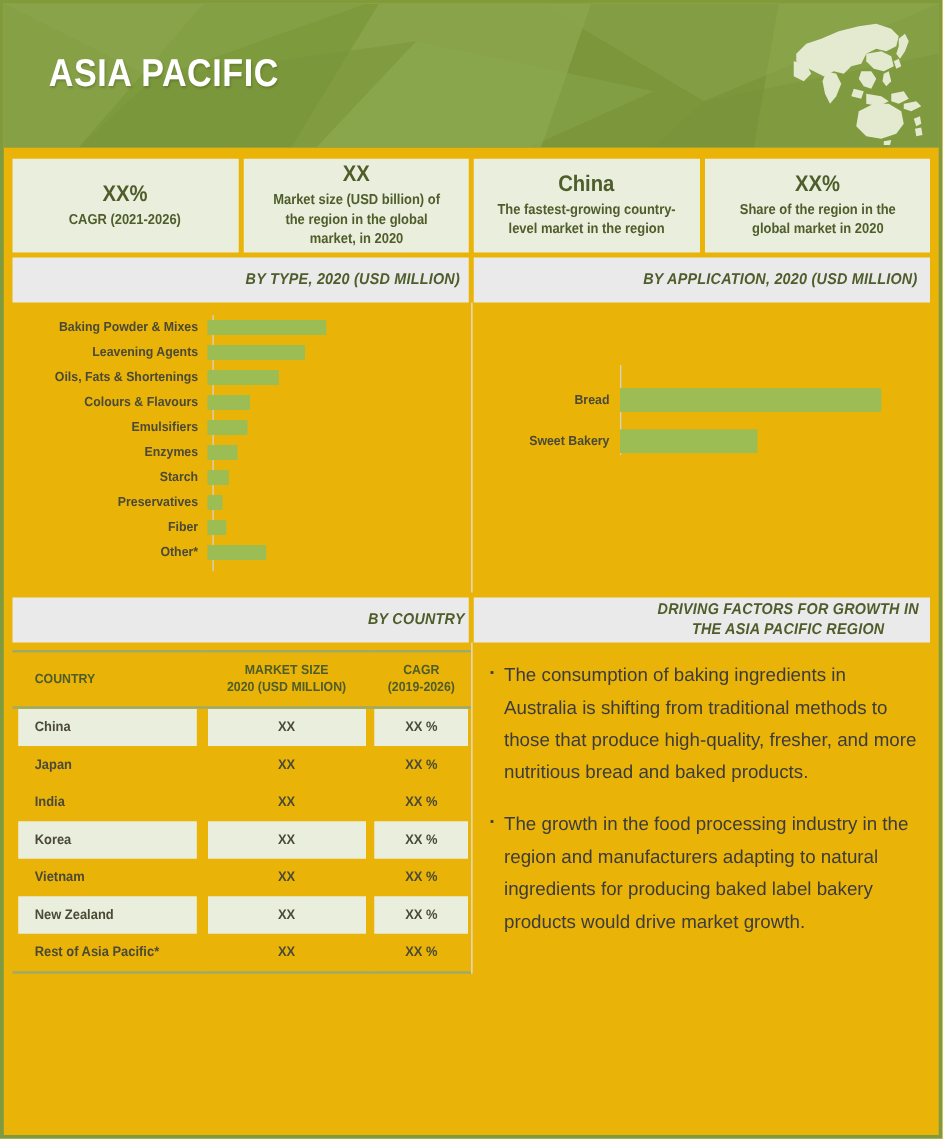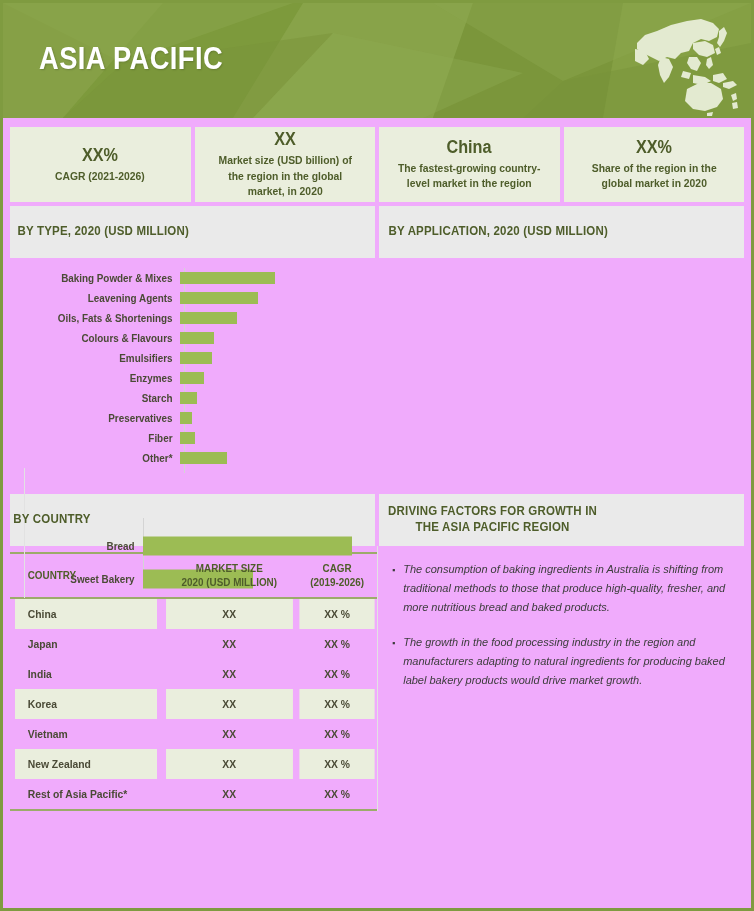--- a/index.html
+++ b/index.html
@@ -11,21 +11,21 @@
     background: #ffffff;
     font-family: "Liberation Sans", sans-serif;
     overflow: hidden;
   }
 
   .page {
     width: 754px;
     height: 911px;
     position: relative;
     border: 3px solid #7f9b40;
-    background: #f0abfc;
+    background: #eab308;
     overflow: hidden;
   }
 
   
   .header {
     position: relative;
     height: 115px;
     background: #7f9b40;
     overflow: hidden;
   }
@@ -82,37 +82,38 @@
     font-weight: bold;
     line-height: 1.35;
     transform: scaleX(0.9);
   }
 
   
   .band-row { display: flex; padding: 4px 7px 0 7px; gap: 4px; }
   .band {
     flex: 1;
     background: #eaeaea;
-    height: 52px;
+    height: 36px;
     display: flex;
     align-items: center;
-    justify-content: flex-start;
+    justify-content: flex-end;
     text-align: center;
+    font-style: italic;
   }
   .band-title {
     color: #4e5d2a;
     font-size: 12.5px;
     font-weight: bold;
     letter-spacing: 0.2px;
     transform: scaleX(0.92);
     line-height: 1.25;
   }
 
   
-  .charts-row { display: flex; height: 232px; padding: 0 21px; position: relative; flex-direction: column; }
+  .charts-row { display: flex; height: 232px; padding: 0 7px; position: relative; }
   .chart-col { width: 368px; position: relative; padding-top: 10px; }
   .chart-col.right { border-left: 1px solid #e2e2e2; }
 
   .bar-rows { padding-left: 4px; }
   .bar-line {
     display: flex;
     align-items: center;
     height: 19px;
     margin-bottom: 1px;
   }
@@ -206,23 +207,22 @@
   }
   .bullet-marker {
     color: #3a3a3a;
     font-size: 9px;
     line-height: 20px;
     padding-right: 8px;
     flex-shrink: 0;
   }
   .bullet-text {
     color: #3c3c3c;
-    font-size: 11px;
+    font-size: 15px;
     line-height: 1.72;
-    font-style: italic;
   }
 </style>
 </head>
 <body>
 
 <div class="page">
 
   <div class="header">
     <svg class="header-poly" viewBox="0 0 748 115" preserveAspectRatio="none">
       <rect x="0" y="0" width="748" height="115" fill="#7f9b40"></rect>

